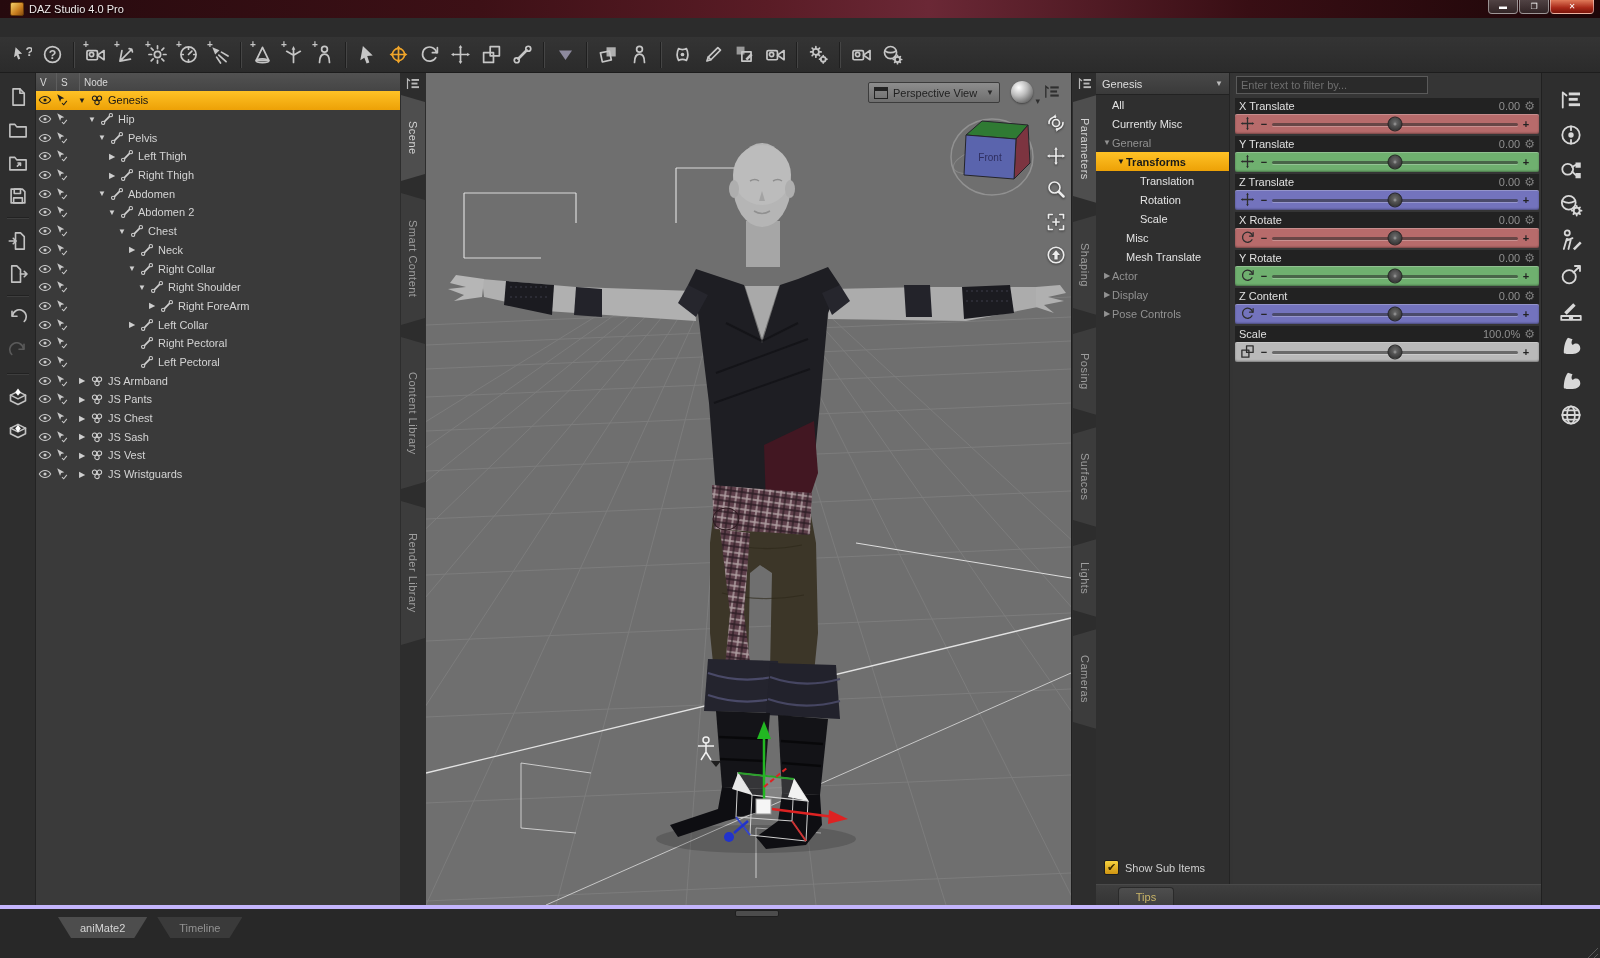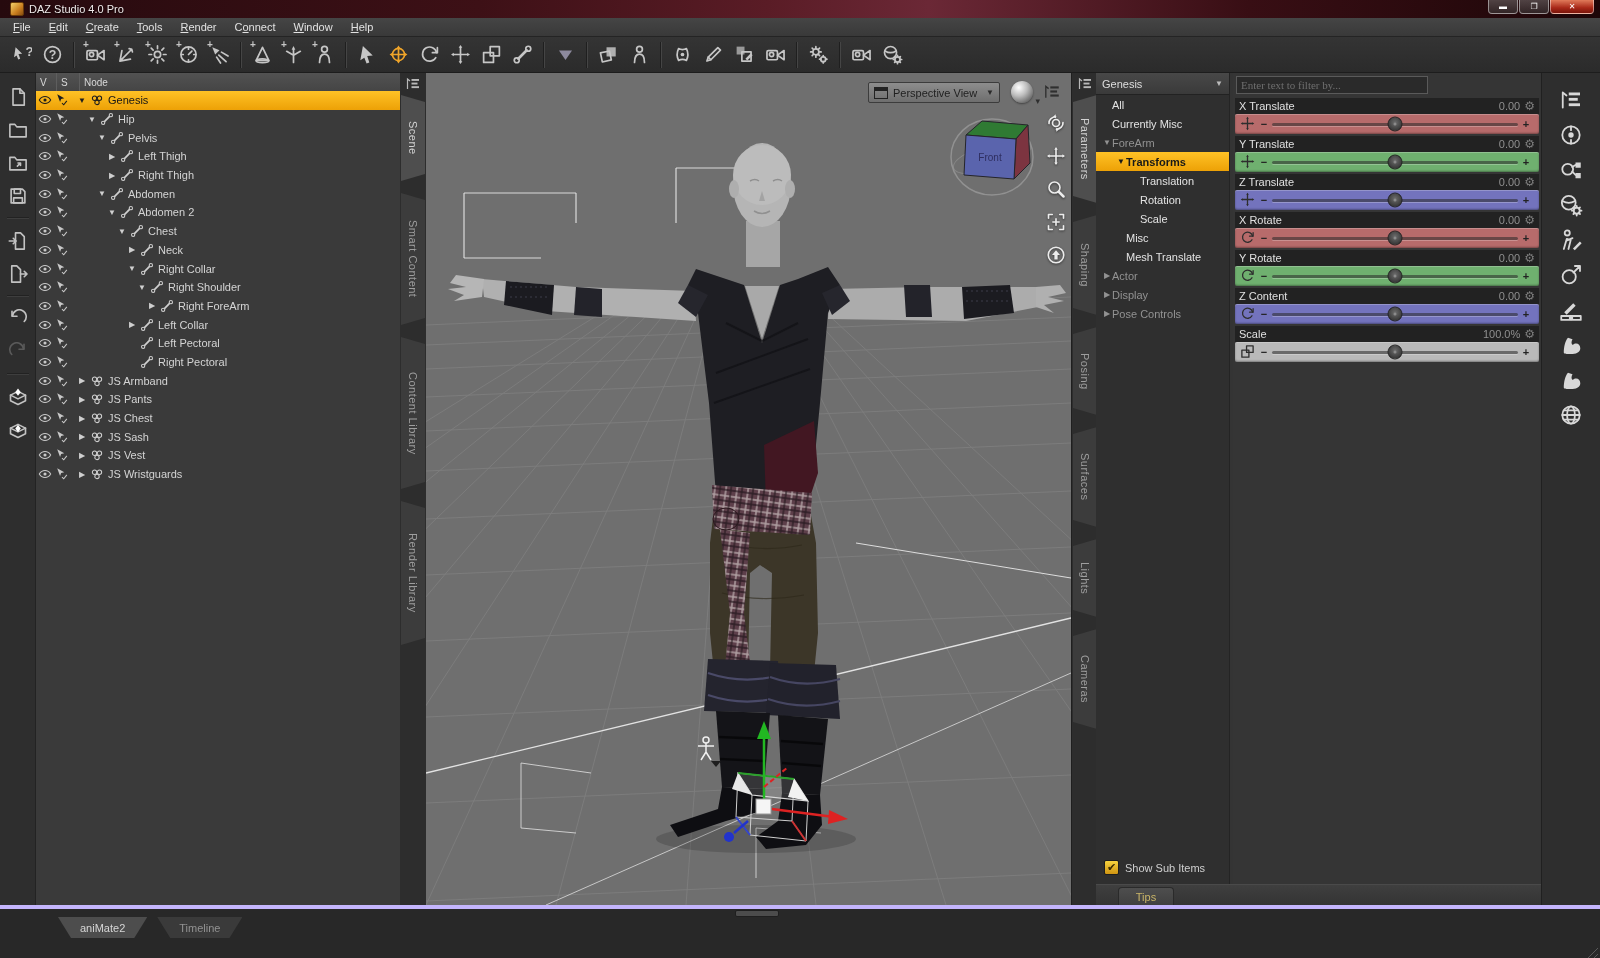--- a/index.html
+++ b/index.html
@@ -100,21 +100,21 @@
   .pnav-item{height:19px;display:flex;align-items:center;color:#e3e3e3;cursor:pointer;white-space:nowrap;}
   .pnav-item .arr{width:10px;font-size:8px;text-align:center;flex:none;}
   .pnav-item.dim{color:#929292;}
   .pnav-item.sel{background:linear-gradient(#ffc226,#eda106);color:#181818;font-weight:bold;}
   #show-sub{position:absolute;left:8px;bottom:10px;display:flex;align-items:center;cursor:pointer;}
   #show-sub .box{width:13px;height:13px;border:1px solid #1e1e1e;border-radius:2px;margin-right:6px;
     background:linear-gradient(#f6d23e,#cf9412);color:#3a2a00;font-size:11px;line-height:12px;text-align:center;font-weight:bold;}
   #show-sub .cap{color:#cfcfcf;}
   #params-main{position:absolute;left:137px;top:0;right:0;height:calc(100% - 20px);background:#353535;overflow:hidden;}
   #filter-input{display:block;width:192px;height:18px;margin:3px 0 4px 3px;background:#2a2a2a;border:1px solid #5a5a5a;
-    color:#cfcfcf;font-size:11px;padding:0 4px;box-sizing:border-box;font-family:Liberation Serif, serif;}
+    color:#cfcfcf;font-size:11px;padding:0 4px;box-sizing:border-box;font-family:Liberation Sans, sans-serif;}
   #filter-input::placeholder{color:#6e6e6e;}
   .param{margin:0 2px 2px 2px;}
   .param-head{height:16px;background:#222;display:flex;align-items:center;padding:0 4px;}
   .param-head .pl{flex:1;color:#e0e0e0;}
   .param-head .pv{color:#8f8f8f;margin-right:4px;}
   .param-head .gear{color:#7d7d7d;font-size:12px;cursor:pointer;}
   .param-bar{height:20px;border-radius:2px;display:flex;align-items:center;padding:0 5px;position:relative;
     box-shadow:inset 0 1px 0 rgba(255,255,255,.25), inset 0 -1px 2px rgba(0,0,0,.35);}
   .param-bar .picn{width:16px;height:16px;color:#2e2e2e;flex:none;display:flex;cursor:pointer;}
   .param-bar .picn svg{width:15px;height:15px;}
@@ -154,30 +154,20 @@
   <div id="titlebar">
     <div id="app-icon"></div>
     <div id="title-text">DAZ Studio 4.0 Pro</div>
     <div id="winbtns">
       <div class="winbtn">▬</div>
       <div class="winbtn">❐</div>
       <div class="winbtn close">✕</div>
     </div>
   </div>
 
-  <div id="menubar">
-      <div class="menu-item"><u>F</u>ile</div>
-      <div class="menu-item"><u>E</u>dit</div>
-      <div class="menu-item"><u>C</u>reate</div>
-      <div class="menu-item"><u>T</u>ools</div>
-      <div class="menu-item"><u>R</u>ender</div>
-      <div class="menu-item">C<u>o</u>nnect</div>
-      <div class="menu-item"><u>W</u>indow</div>
-      <div class="menu-item"><u>H</u>elp</div>
-    </div>
 
   <div id="toolbar">
       <div class="tbi">
         <svg viewBox="0 0 16 16">
           <g fill="none" stroke="currentColor" stroke-width="1.3" stroke-linecap="round" stroke-linejoin="round">
             <path d="M2.5 1.5l5 4.9-2.8.3L6 10.2l-1.5.6-1.2-3-2 1.3z" fill="currentColor" stroke="none" transform="translate(1,1)"></path>
             <text x="11" y="9" font-size="10" font-weight="bold" fill="currentColor" stroke="none">?</text>
           </g>
         </svg>
       </div>
@@ -914,21 +904,21 @@
             <span class="arrow"></span>
             <span class="nico">
               <svg viewBox="0 0 16 16">
                 <g fill="none" stroke="currentColor" stroke-width="1.2">
                   <path d="M4.8 11.2l6.4-6.4" stroke-width="2"></path>
                   <circle cx="3.6" cy="12.4" r="1.9"></circle>
                   <circle cx="12.4" cy="3.6" r="1.9"></circle>
                 </g>
               </svg>
             </span>
-            <span class="lbl">Left Pectoral</span>
+            <span class="lbl">Right Pectoral</span>
           </div>
           <div class="trow">
             <span class="eye">
               <svg viewBox="0 0 16 16">
                 <g fill="none" stroke="currentColor" stroke-width="1.2">
                   <path d="M1.5 8C3 5.5 5.3 4 8 4s5 1.5 6.5 4C13 10.5 10.7 12 8 12S3 10.5 1.5 8z"></path>
                   <circle cx="8" cy="8" r="1.8" fill="currentColor" stroke="none"></circle>
                 </g>
               </svg>
             </span>
@@ -944,21 +934,21 @@
             <span class="arrow"></span>
             <span class="nico">
               <svg viewBox="0 0 16 16">
                 <g fill="none" stroke="currentColor" stroke-width="1.2">
                   <path d="M4.8 11.2l6.4-6.4" stroke-width="2"></path>
                   <circle cx="3.6" cy="12.4" r="1.9"></circle>
                   <circle cx="12.4" cy="3.6" r="1.9"></circle>
                 </g>
               </svg>
             </span>
-            <span class="lbl">Right Pectoral</span>
+            <span class="lbl">Left Pectoral</span>
           </div>
           <div class="trow">
             <span class="eye">
               <svg viewBox="0 0 16 16">
                 <g fill="none" stroke="currentColor" stroke-width="1.2">
                   <path d="M1.5 8C3 5.5 5.3 4 8 4s5 1.5 6.5 4C13 10.5 10.7 12 8 12S3 10.5 1.5 8z"></path>
                   <circle cx="8" cy="8" r="1.8" fill="currentColor" stroke="none"></circle>
                 </g>
               </svg>
             </span>
@@ -1367,21 +1357,21 @@
             <div class="pnav-item" style="padding-left:6px">
               <span class="arr"></span>
               <span>All</span>
             </div>
             <div class="pnav-item" style="padding-left:6px">
               <span class="arr"></span>
               <span>Currently Misc</span>
             </div>
             <div class="pnav-item dim" style="padding-left:6px">
               <span class="arr">▼</span>
-              <span>ForeArm</span>
+              <span>General</span>
             </div>
             <div class="pnav-item sel" style="padding-left:20px">
               <span class="arr">▼</span>
               <span>Transforms</span>
             </div>
             <div class="pnav-item" style="padding-left:34px">
               <span class="arr"></span>
               <span>Translation</span>
             </div>
             <div class="pnav-item" style="padding-left:34px">

